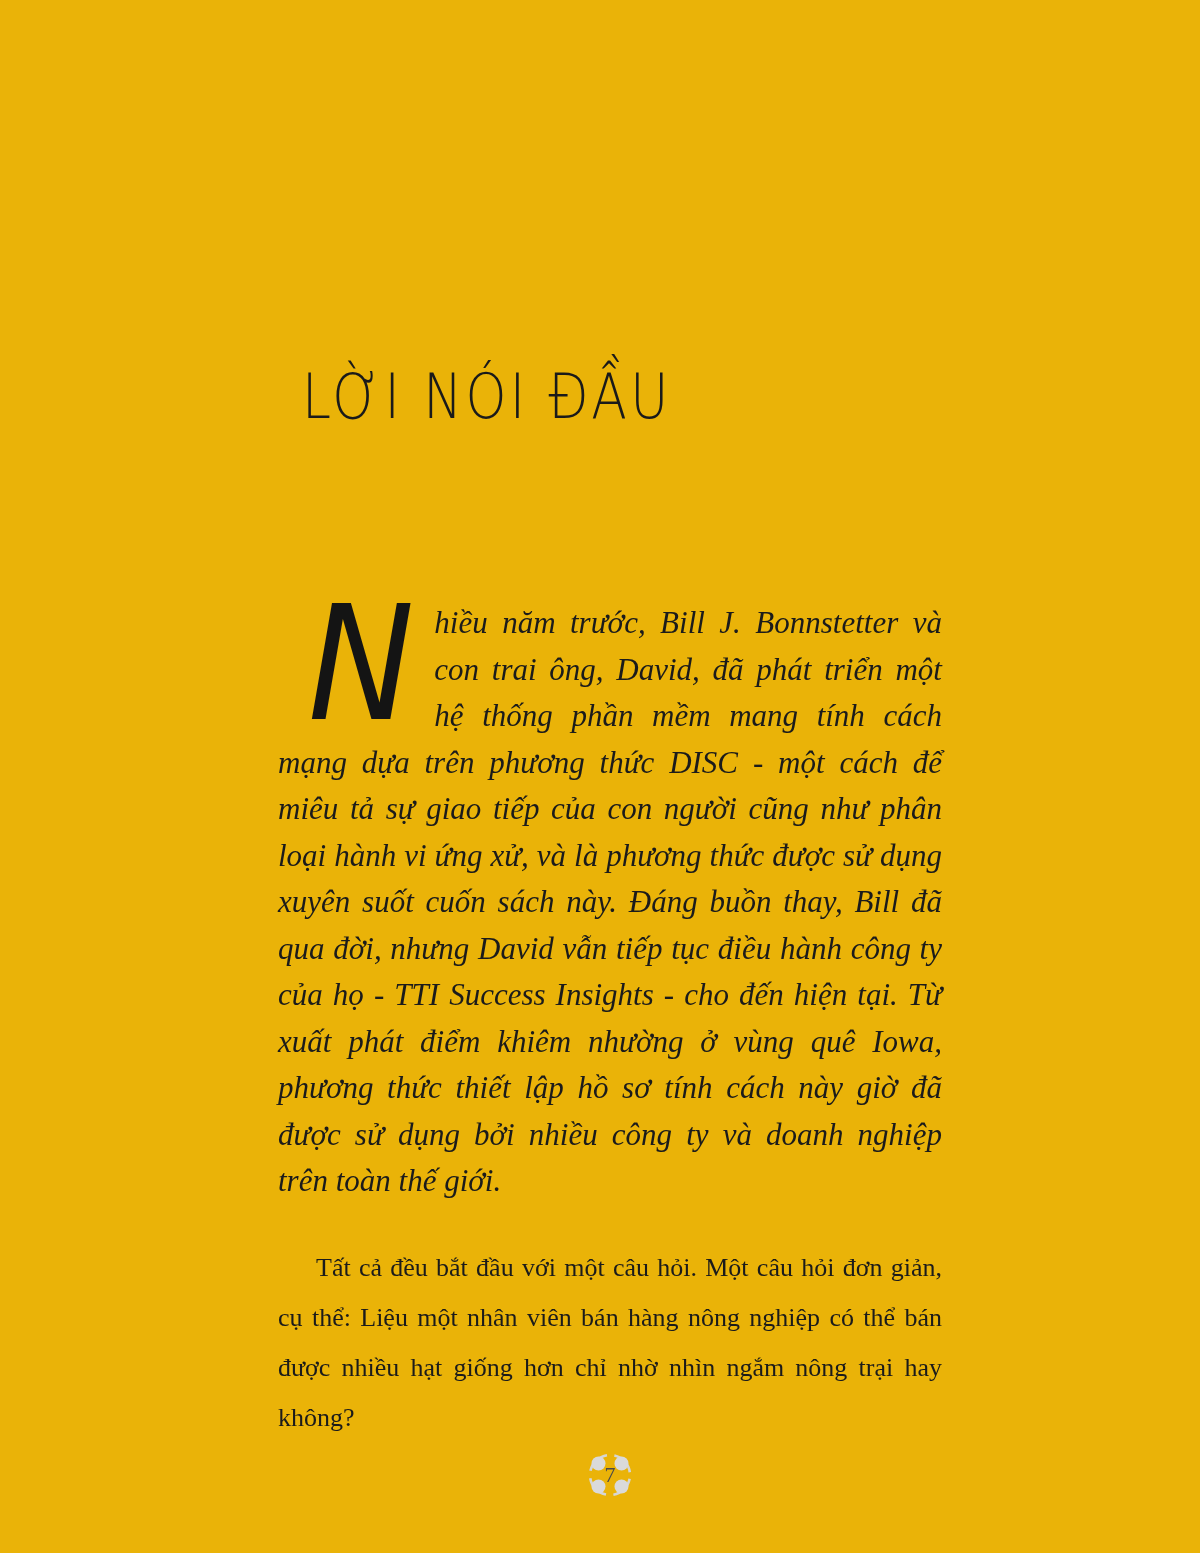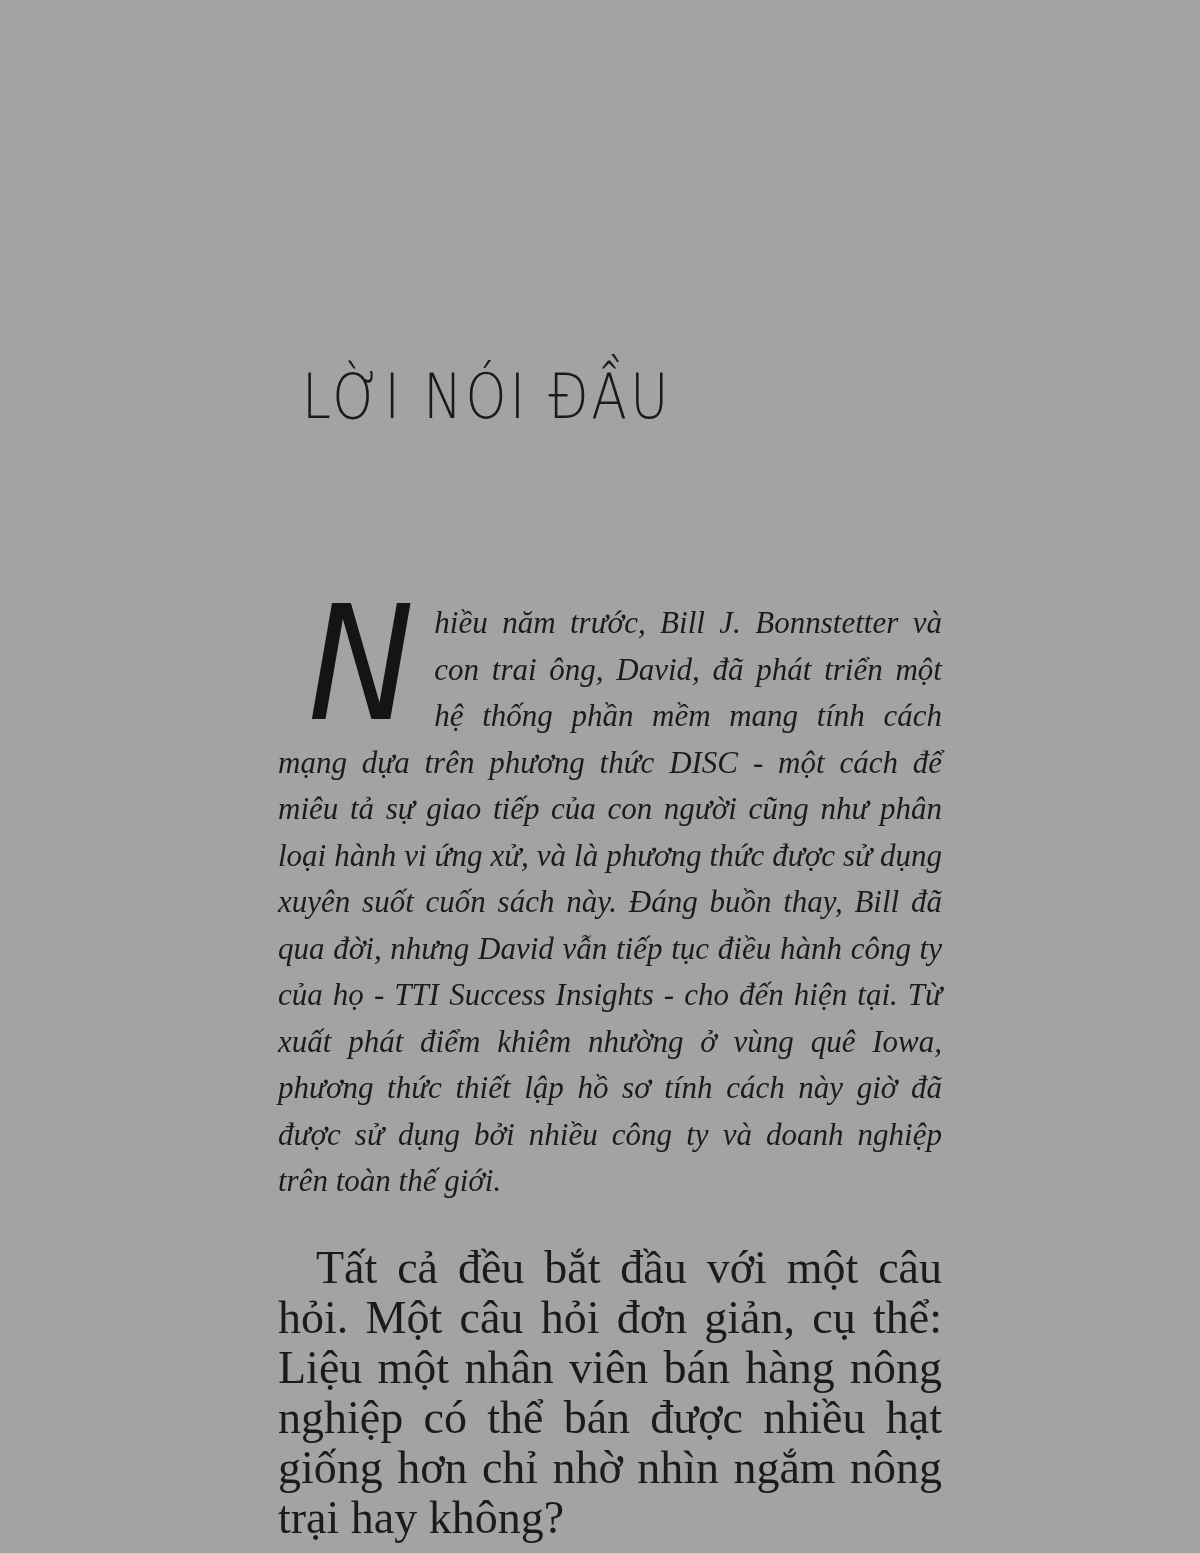--- a/index.html
+++ b/index.html
@@ -1,20 +1,20 @@
 <!DOCTYPE html>
 <html><head>
 <meta charset="utf-8">
 <style>
   html, body { margin: 0; padding: 0; background: #ffffff; }
   .page {
     position: relative;
     width: 1200px;
     height: 1553px;
-    background: #a3a3a3;
+    background: #eab308;
     overflow: hidden;
     font-family: "Liberation Serif", serif;
     color: #1e1e1e;
   }
   .chapter-title {
     position: absolute;
     left: 302px;
     top: 366px;
     margin: 0;
     font-family: "DejaVu Sans", sans-serif;
@@ -48,21 +48,21 @@
     font-style: italic;
     font-weight: 100;
     font-stretch: 80%;
     font-size: 158px;
     line-height: 112px;
     margin: 8px 20px 12px 30px;
     color: #141414;
   }
   .para-second {
     margin: 38px 0 4px 0;
-    font-size: 46px;
+    font-size: 26px;
     line-height: 50px;
     text-align: justify;
     text-indent: 38px;
     color: #1b1b1b;
   }
   .folio {
     position: relative;
     width: 50px;
     height: 52px;
     margin: 6px auto 0 auto;

